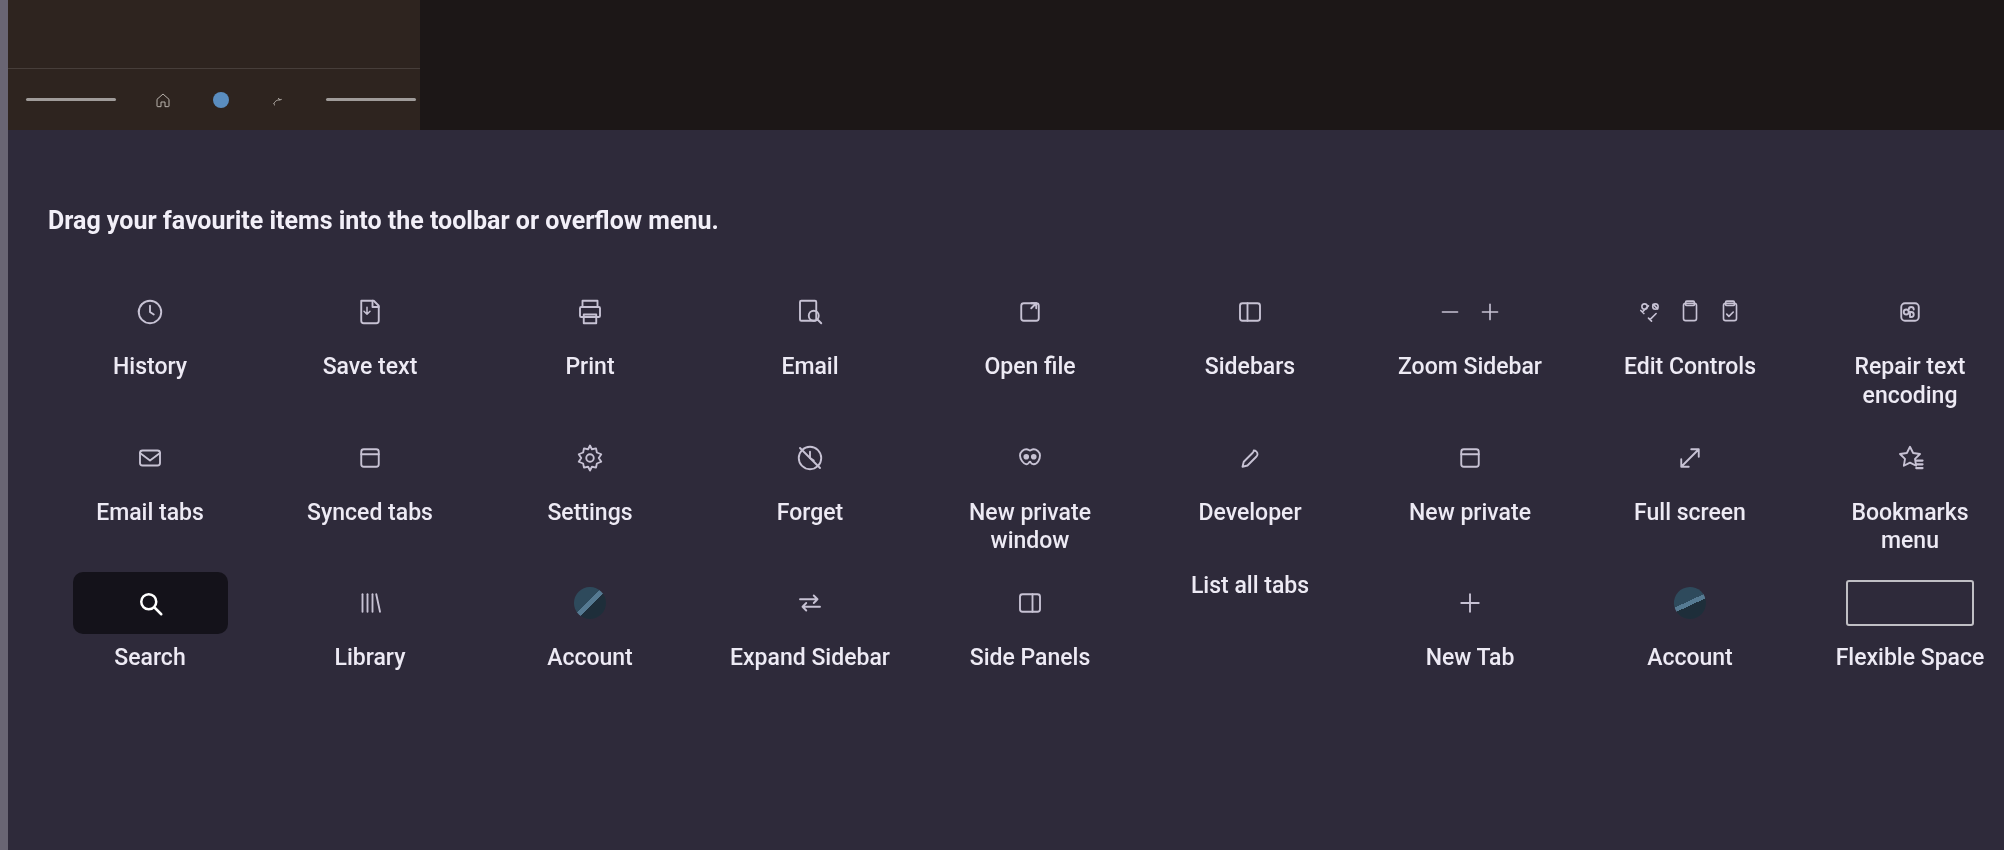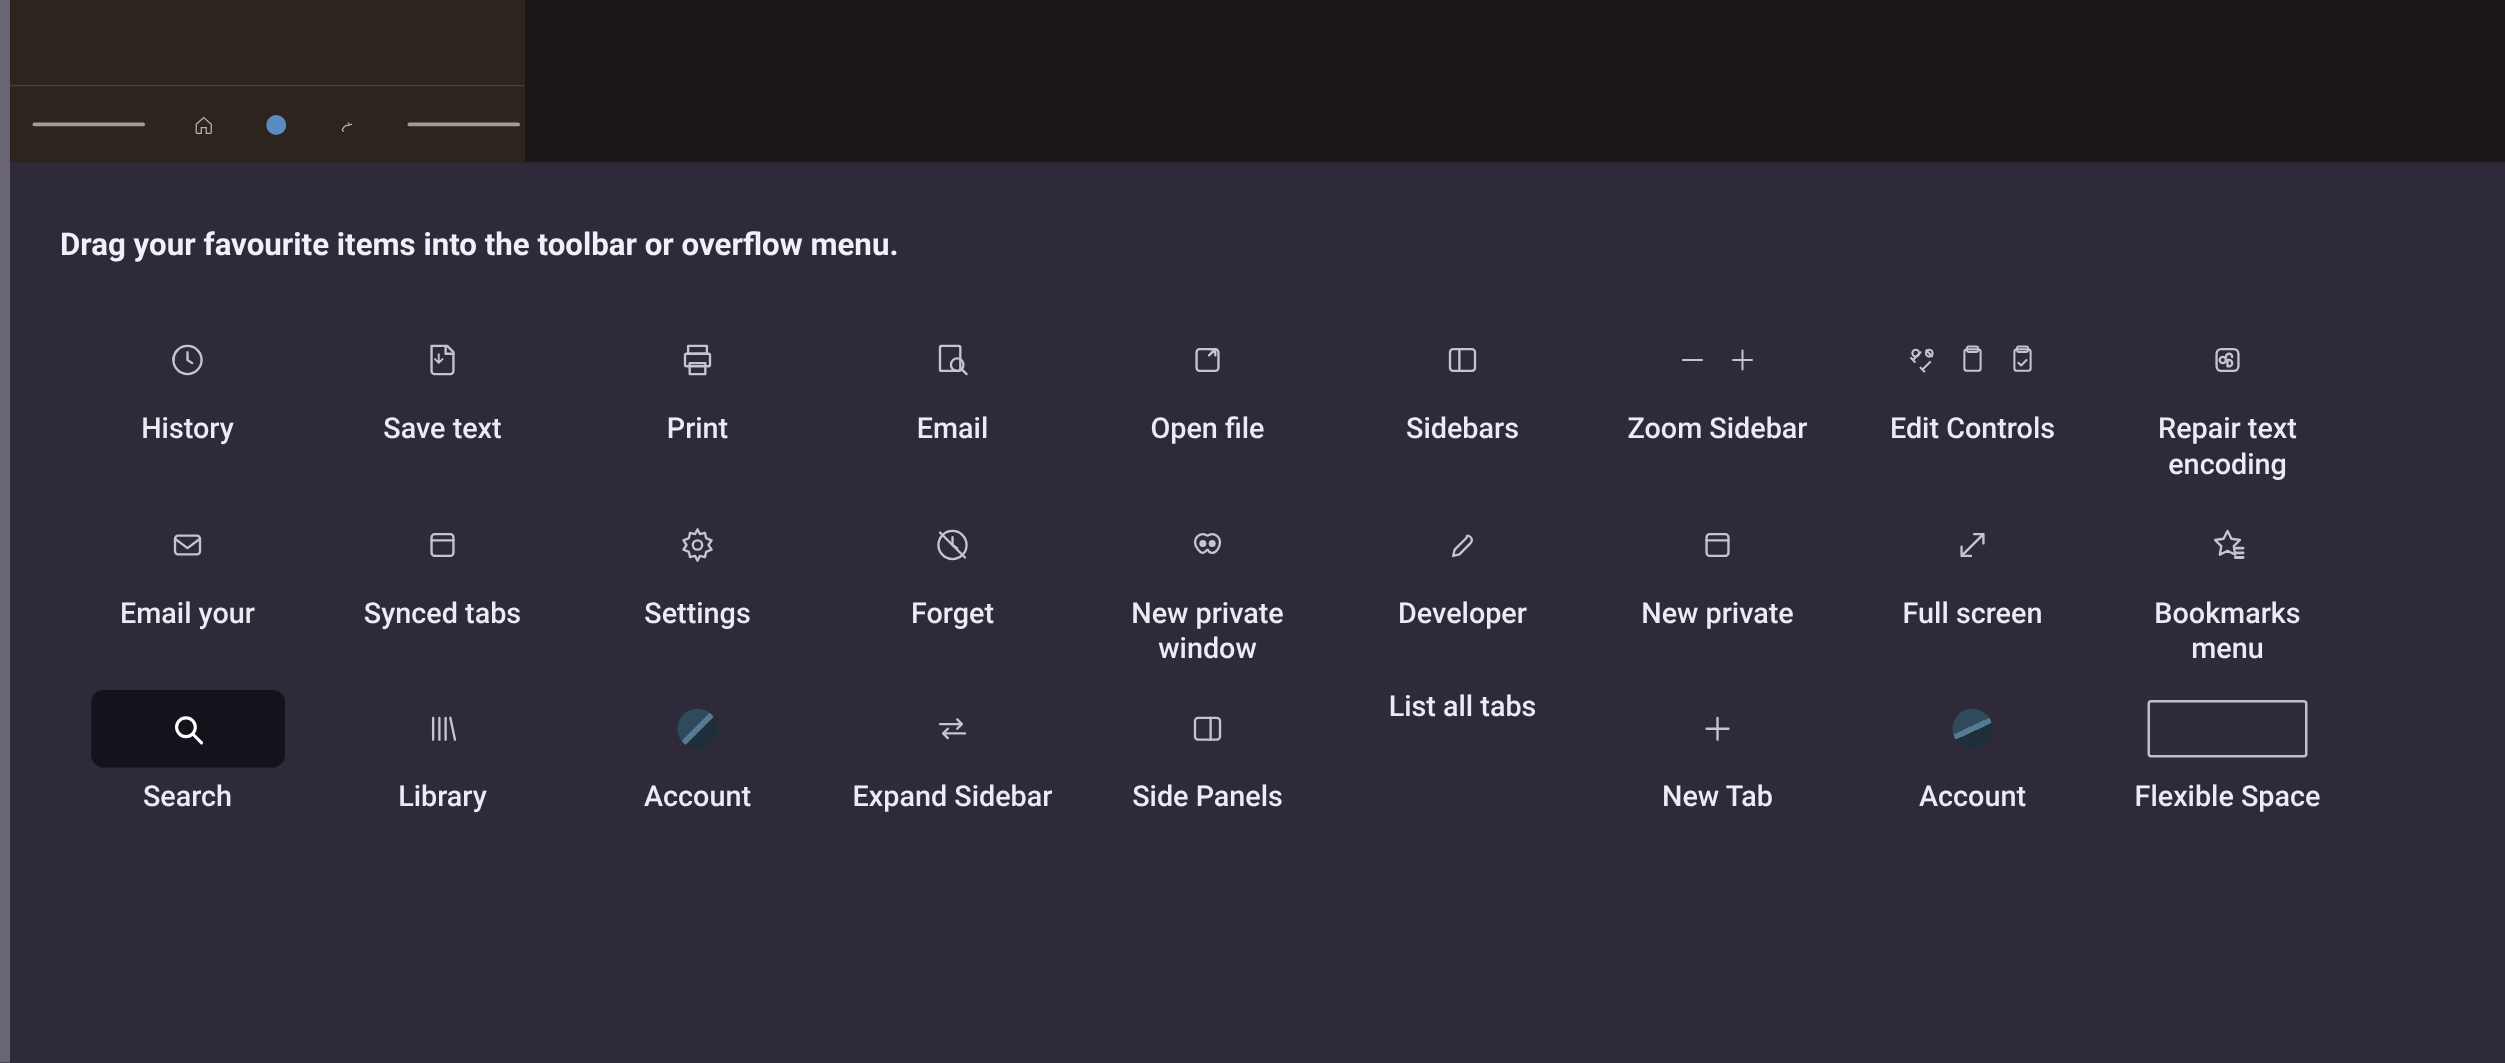--- a/index.html
+++ b/index.html
@@ -54,34 +54,35 @@
   .globe {
     width: 16px; height: 16px; border-radius: 50%;
     background: #5a8dbf;
     position: relative;
   }
   .content {
     position: absolute;
     left: 8px; top: 130px;
     right: 0; bottom: 0;
     background: #2e2a3a;
-    padding: 52px 40px 0 40px;
+    padding: 76px 40px 0 40px;
   }
   .heading {
     font-size: 25px;
     font-weight: 700;
     color: #f2eff8;
     margin-bottom: 46px;
   }
   .grid {
     display: grid;
     grid-template-columns: repeat(9, 204px);
     column-gap: 0;
     row-gap: 18px;
     align-items: start;
+    gap: 16px;
   }
   .item {
     display: flex;
     flex-direction: column;
     align-items: center;
     justify-content: flex-start;
     width: 204px;
     cursor: grab;
   }
   .icon-box {
@@ -261,21 +262,21 @@
       <div class="label">Repair text encoding</div>
     </div>
 
     <div class="item">
       <div class="icon-box">
         <svg viewBox="0 0 24 24">
             <rect x="4" y="6" width="16" height="12" rx="2"></rect>
             <path d="M4 8l8 6 8-6"></path>
           </svg>
       </div>
-      <div class="label">Email your</div>
+      <div class="label">Email tabs</div>
     </div>
 
 
     <div class="item">
       <div class="icon-box">
         <svg viewBox="0 0 24 24">
             <rect x="5" y="5" width="14" height="14" rx="2"></rect>
             <path d="M5 9h14"></path>
           </svg>
       </div>

